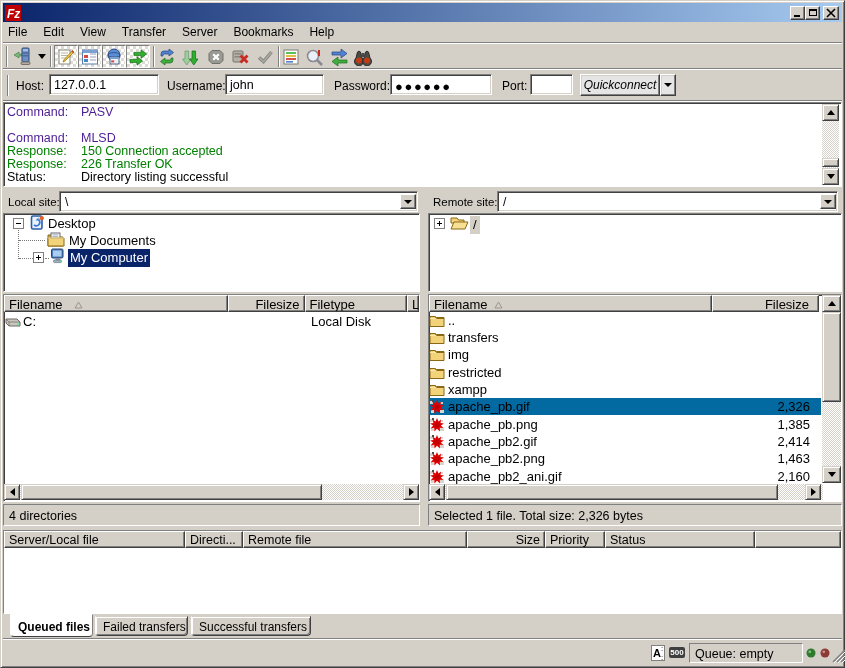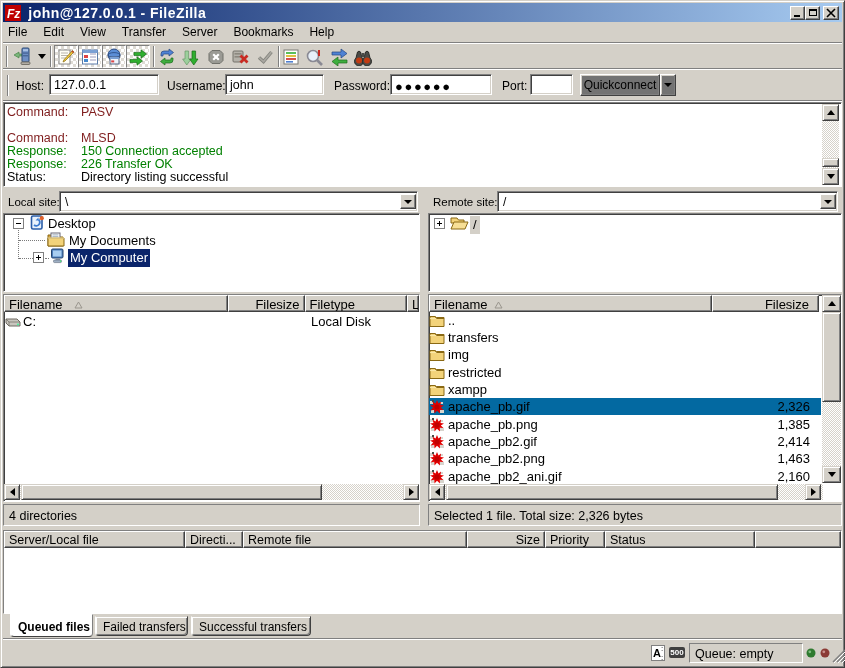--- a/index.html
+++ b/index.html
@@ -1,20 +1,20 @@
 <!DOCTYPE html>
 <html><head>
 <meta charset="utf-8">
 <style>
 * { margin:0; padding:0; box-sizing:border-box; }
 html,body { width:845px; height:668px; overflow:hidden; }
 body { font-family:"Liberation Sans", sans-serif; font-size:12px; color:#000; background:#d4d0c8; position:relative; }
 .abs { position:absolute; }
 
-.raised { border:1px solid; border-color:#fff #404040 #404040 #fff; box-shadow:inset -1px -1px 0 #808080, inset 1px 1px 0 #d4d0c8; background:#737373; }
+.raised { border:1px solid; border-color:#fff #404040 #404040 #fff; box-shadow:inset -1px -1px 0 #808080, inset 1px 1px 0 #d4d0c8; background:#e5e5e5;font-style:italic; }
 .raised2 { border:1px solid; border-color:#d4d0c8 #404040 #404040 #d4d0c8; box-shadow:inset 1px 1px 0 #fff, inset -1px -1px 0 #808080; background:#d4d0c8; }
 .sunk1 { border:1px solid; border-color:#808080 #fff #fff #808080; }
 .etchH { border-top:1px solid #808080; border-bottom:1px solid #fff; height:2px; }
 .sepV { border-left:1px solid #808080; border-right:1px solid #fff; width:2px; }
 .check { background-image:conic-gradient(#fff 25%, #dedbd4 0 50%, #fff 0 75%, #dedbd4 0); background-size:6px 6px; }
 .scrolltrack { background-image:conic-gradient(#fff 25%, #d6d2ca 0 50%, #fff 0 75%, #d6d2ca 0); background-size:2px 2px; }
 .sbbtn { position:absolute; border:1px solid; border-color:#d4d0c8 #404040 #404040 #d4d0c8; box-shadow:inset 1px 1px 0 #fff, inset -1px -1px 0 #808080; background:#d4d0c8; display:flex; align-items:center; justify-content:center; }
 .arrow { width:0; height:0; }
 
 #frame { position:absolute; left:0; top:0; width:845px; height:668px; background:#d4d0c8; border:1px solid; border-color:#d4d0c8 #404040 #404040 #d4d0c8; box-shadow:inset 1px 1px 0 #fff, inset -1px -1px 0 #808080; }
@@ -28,21 +28,21 @@
 .tbtoggle { position:absolute; top:45px; height:23px; width:24px; border:1px solid; border-color:#808080 #fff #fff #808080; display:flex; align-items:center; justify-content:center; }
 .tbicon { position:absolute; top:48px; }
 
 #quickbar { position:absolute; left:3px; top:71px; width:839px; height:29px; }
 .qlabel { position:absolute; top:8px; font-size:12px; }
 .qfield { position:absolute; top:3px; height:21px; background:#fff; border:1px solid; border-color:#808080 #fff #fff #808080; box-shadow:inset 1px 1px 0 #404040, inset -1px -1px 0 #d4d0c8; padding:3px 0 0 4px; font-size:12.5px; }
 
 #log { position:absolute; left:3px; top:102px; width:839px; height:85px; background:#fff; border:1px solid; border-color:#808080 #fff #fff #808080; box-shadow:inset 1px 1px 0 #404040; }
 #log .row { position:absolute; left:3px; white-space:pre; font-size:12.5px; }
 #log .lab { display:inline-block; width:74px; }
-.c-cmd { color:#7f1d1d; }
+.c-cmd { color:#4c1d95; }
 .c-resp { color:#008000; }
 
 .comborow { position:absolute; top:191px; height:21px; }
 .combo { position:absolute; top:0; height:21px; background:#fff; border:1px solid; border-color:#808080 #fff #fff #808080; box-shadow:inset 1px 1px 0 #404040, inset -1px -1px 0 #d4d0c8; }
 .combobtn { position:absolute; right:1px; top:2px; bottom:2px; width:16px; border:1px solid; border-color:#fff #404040 #404040 #fff; box-shadow:inset -1px -1px 0 #808080; background:#d4d0c8; display:flex; align-items:center; justify-content:center; }
 .dnarr { width:0; height:0; border-left:4px solid transparent; border-right:4px solid transparent; border-top:4px solid #000; }
 
 .whitepanel { position:absolute; background:#fff; font-size:13px; border:1px solid; border-color:#808080 #fff #fff #808080; box-shadow:inset 1px 1px 0 #404040; }
 
 .hdr { position:absolute; height:17px; background:#d4d0c8; display:flex; } .hdr[style*="font-size"] .hcell { font-size:inherit; }
@@ -55,21 +55,20 @@
 </style>
 </head>
 <body>
 <div id="frame"></div>
 
 <div id="titlebar">
   <svg width="16" height="16" style="margin-left:2px" viewBox="0 0 16 16">
     <rect x="0" y="0" width="16" height="16" fill="#bf0000"></rect>
     <text x="2" y="12.5" font-family="Liberation Sans" font-style="italic" font-weight="bold" font-size="12" fill="#fff">Fz</text>
   </svg>
-  <span class="txt"> john@127.0.0.1 - FileZilla</span>
 </div>
 <div class="capbtn" style="left:790px">
     <div style="position:absolute;left:3px;bottom:2px;width:6px;height:2px;background:#000"></div>
   </div>
 <div class="capbtn" style="left:805px">
     <div style="position:absolute;left:3px;top:2px;width:8px;height:7px;border:1px solid #000;border-top-width:2px"></div>
   </div>
 <div class="capbtn" style="left:823px;width:16px">
     <svg width="12" height="10" style="position:absolute;left:1px;top:1px" viewBox="0 0 12 10">
       <path d="M2 1 L10 9 M10 1 L2 9" stroke="#000" stroke-width="1.6"></path>

